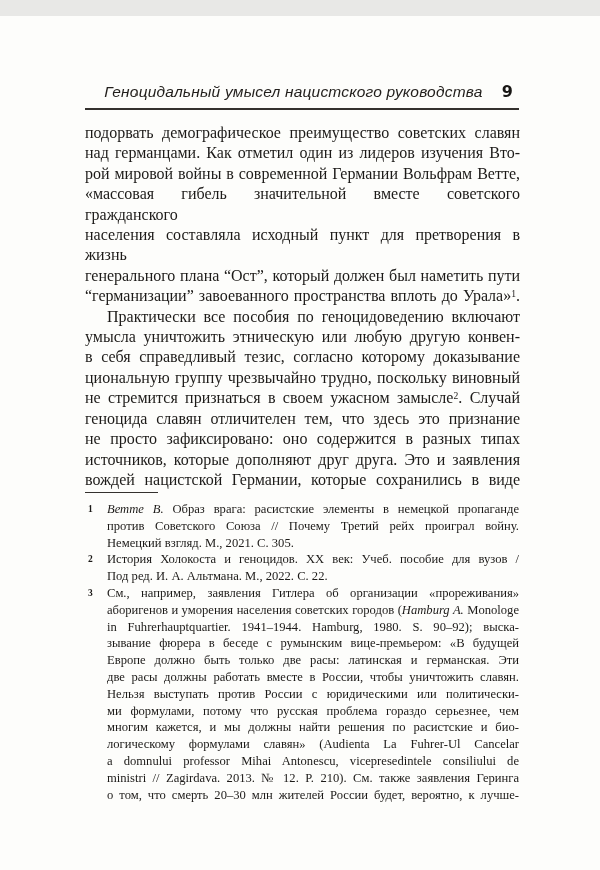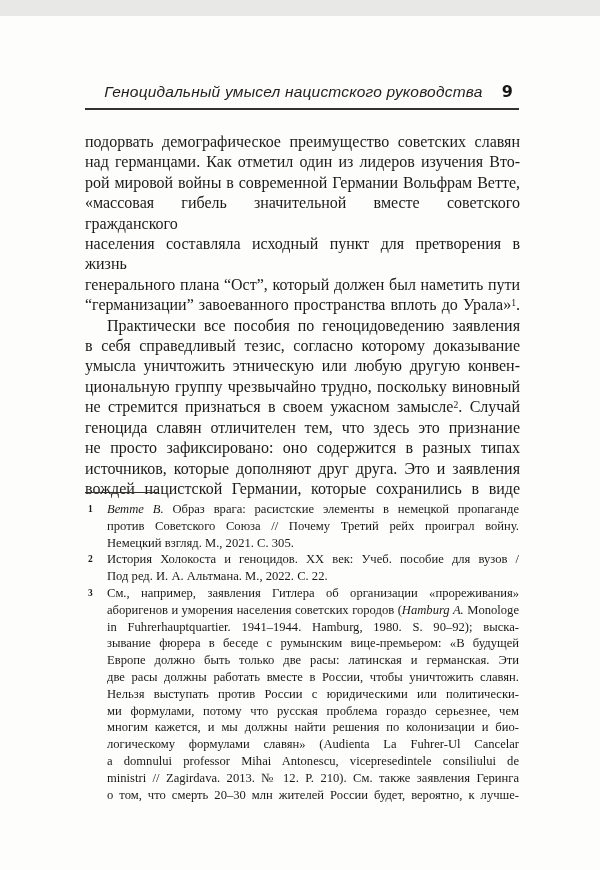--- a/index.html
+++ b/index.html
@@ -32,21 +32,21 @@
     color:#211e1b;
     white-space:nowrap;
   }
   .head-num{
     font-family:"DejaVu Sans",sans-serif;
     font-weight:700;font-size:16px;
     padding-right:6px;color:#181614;
   }
   
   .body-text{
-    position:absolute;left:85px;top:116px;width:435px;
+    position:absolute;left:85px;top:107px;width:435px;
     font-family:"Liberation Serif","DejaVu Serif",serif;
   }
   .bline{
     font-size:16px;line-height:20.4px;
     text-align:justify;text-align-last:justify;
     white-space:normal;
   }
   .bline.indent{text-indent:22px;}
   sup{font-size:.6em;line-height:0;vertical-align:.45em;}
   
@@ -83,23 +83,23 @@
   </div>
 
   <div class="body-text" id="body-text">
       <div class="bline">подорвать демографическое преимущество советских славян</div>
       <div class="bline">над германцами. Как отметил один из лидеров изучения Вто-</div>
       <div class="bline">рой мировой войны в современной Германии Вольфрам Ветте,</div>
       <div class="bline">«массовая гибель значительной вместе советского гражданского</div>
       <div class="bline">населения составляла исходный пункт для претворения в жизнь</div>
       <div class="bline">генерального плана “Ост”, который должен был наметить пути</div>
       <div class="bline">“германизации” завоеванного пространства вплоть до Урала»<sup>1</sup>.</div>
-      <div class="bline indent">Практически все пособия по геноцидоведению заявления</div>
+      <div class="bline indent">Практически все пособия по геноцидоведению включают</div>
+      <div class="bline">умысла уничтожить этническую или любую другую конвен-</div>
       <div class="bline">в себя справедливый тезис, согласно которому доказывание</div>
-      <div class="bline">умысла уничтожить этническую или любую другую конвен-</div>
       <div class="bline">циональную группу чрезвычайно трудно, поскольку виновный</div>
       <div class="bline">не стремится признаться в своем ужасном замысле<sup>2</sup>. Случай</div>
       <div class="bline">геноцида славян отличителен тем, что здесь это признание</div>
       <div class="bline">не просто зафиксировано: оно содержится в разных типах</div>
       <div class="bline">источников, которые дополняют друг друга. Это и заявления</div>
       <div class="bline">вождей нацистской Германии, которые сохранились в виде</div>
     </div>
 
   <div class="fn-sep"></div>
 
@@ -123,21 +123,21 @@
         <span class="fn-marker">3</span>
         <div>
           <div class="fline">См., например, заявления Гитлера об организации «прореживания»</div>
           <div class="fline">аборигенов и уморения населения советских городов (<i>Hamburg A.</i> Monologe</div>
           <div class="fline">in Fuhrerhauptquartier. 1941–1944. Hamburg, 1980. S. 90–92); выска-</div>
           <div class="fline">зывание фюрера в беседе с румынским вице-премьером: «В будущей</div>
           <div class="fline">Европе должно быть только две расы: латинская и германская. Эти</div>
           <div class="fline">две расы должны работать вместе в России, чтобы уничтожить славян.</div>
           <div class="fline">Нельзя выступать против России с юридическими или политически-</div>
           <div class="fline">ми формулами, потому что русская проблема гораздо серьезнее, чем</div>
-          <div class="fline">многим кажется, и мы должны найти решения по колонизации и био-</div>
+          <div class="fline">многим кажется, и мы должны найти решения по расистские и био-</div>
           <div class="fline">логическому формулами славян» (Audienta La Fuhrer-Ul Cancelar</div>
           <div class="fline">a domnului professor Mihai Antonescu, vicepresedintele consiliului de</div>
           <div class="fline">ministri // Zagirdava. 2013. № 12. P. 210). См. также заявления Геринга</div>
           <div class="fline">о том, что смерть 20–30 млн жителей России будет, вероятно, к лучше-</div>
         </div>
       </div>
     </div>
 
 </div>
 

